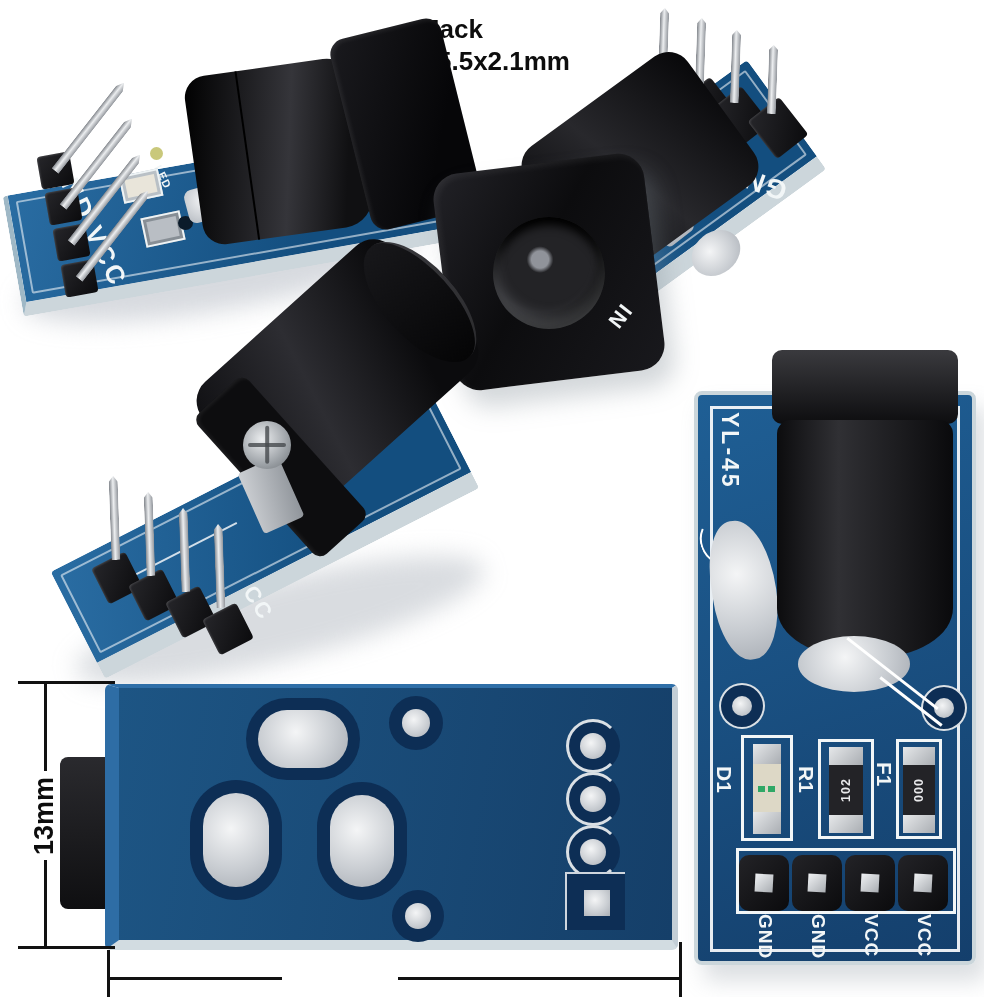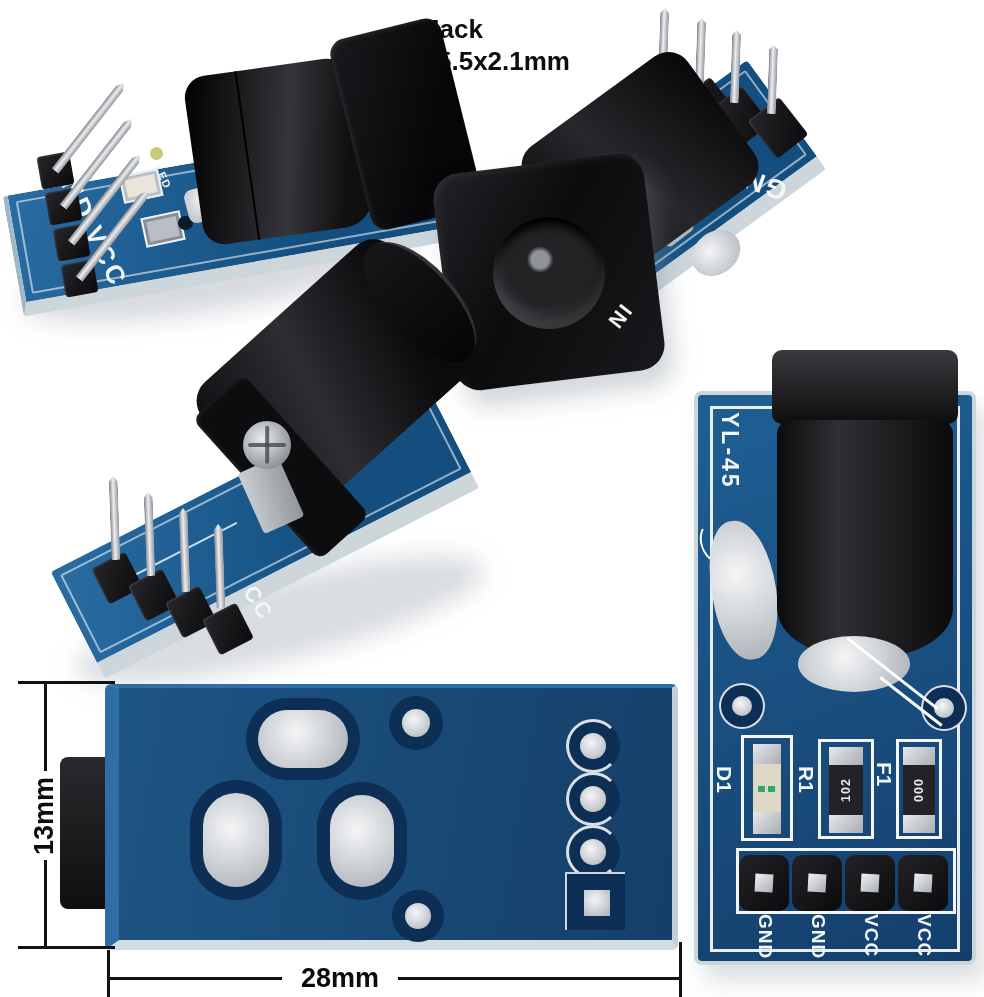--- a/index.html
+++ b/index.html
@@ -366,15 +366,14 @@
 
   <div class="d13-captop dim"></div>
   <div class="d13-capbot dim"></div>
   <div class="d13-l1 dim"></div>
   <div class="d13-l2 dim"></div>
   <div class="d13-label">13mm</div>
   <div class="d28-l1 dim"></div>
   <div class="d28-l2 dim"></div>
   <div class="d28-tl dim"></div>
   <div class="d28-tr dim"></div>
-  <div class="d28-label">28mm</div>
 
 </div>
 
 </body></html>

